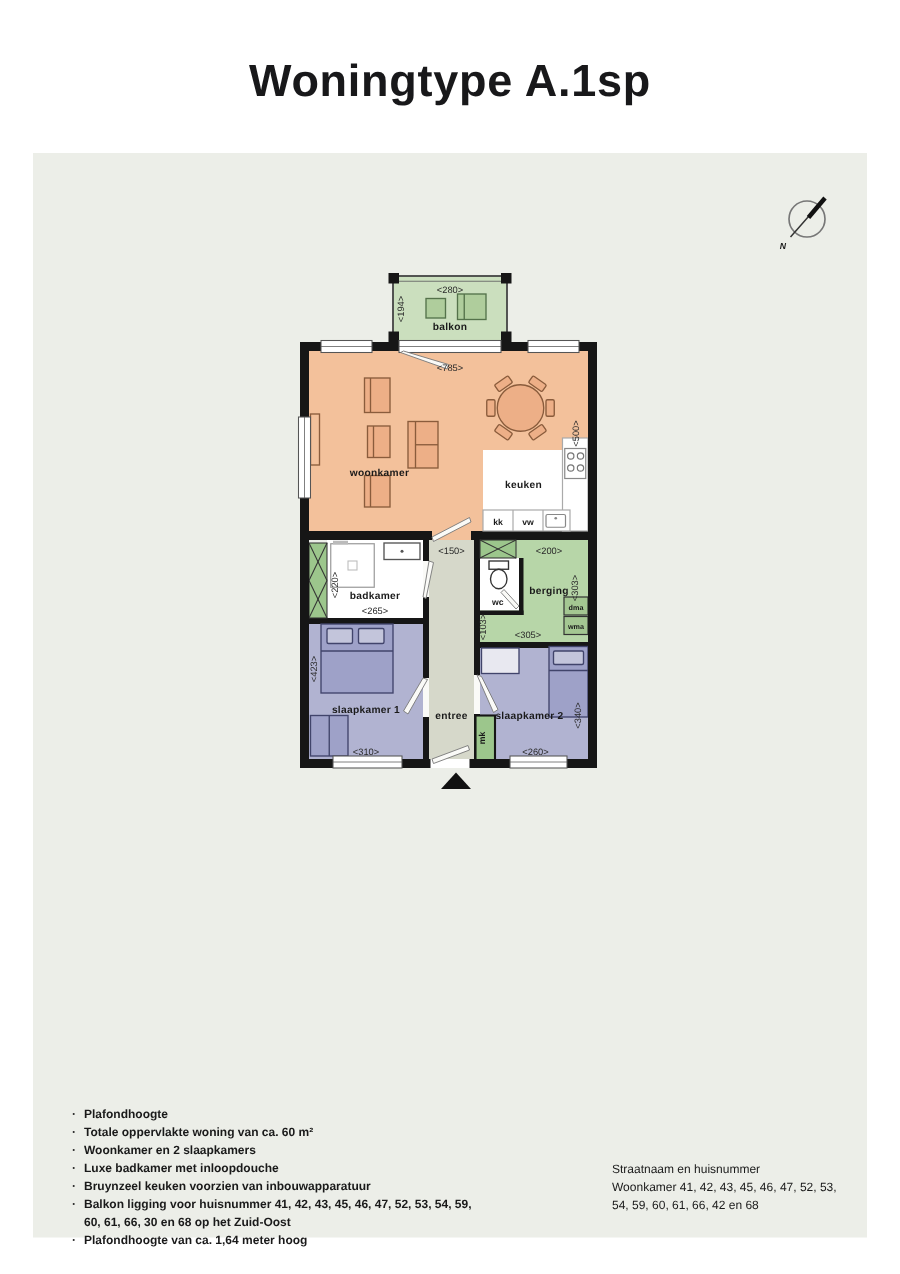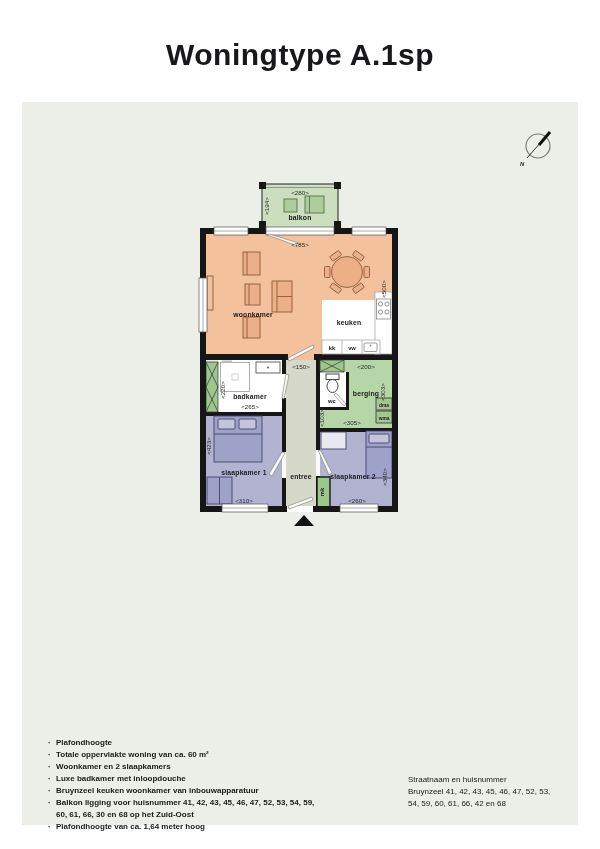--- a/index.html
+++ b/index.html
@@ -243,30 +243,30 @@
     <div class="feat">
         <span class="bullet">·</span>
         <span>Woonkamer en 2 slaapkamers</span>
       </div>
     <div class="feat">
         <span class="bullet">·</span>
         <span>Luxe badkamer met inloopdouche</span>
       </div>
     <div class="feat">
         <span class="bullet">·</span>
-        <span>Bruynzeel keuken woonkamer van inbouwapparatuur</span>
+        <span>Bruynzeel keuken voorzien van inbouwapparatuur</span>
       </div>
     <div class="feat">
         <span class="bullet">·</span>
         <span>Balkon ligging voor huisnummer 41, 42, 43, 45, 46, 47, 52, 53, 54, 59, 60, 61, 66, 30 en 68 op het Zuid-Oost</span>
       </div>
     <div class="feat">
         <span class="bullet">·</span>
         <span>Plafondhoogte van ca. 1,64 meter hoog</span>
       </div>
   </div>
 
   <div class="footer-right">
     <div>Straatnaam en huisnummer</div>
-    <div>Bruynzeel 41, 42, 43, 45, 46, 47, 52, 53,</div>
+    <div>Woonkamer 41, 42, 43, 45, 46, 47, 52, 53,</div>
     <div>54,  59, 60, 61, 66, 42 en 68</div>
   </div>
 </div>
 
 </body></html>

